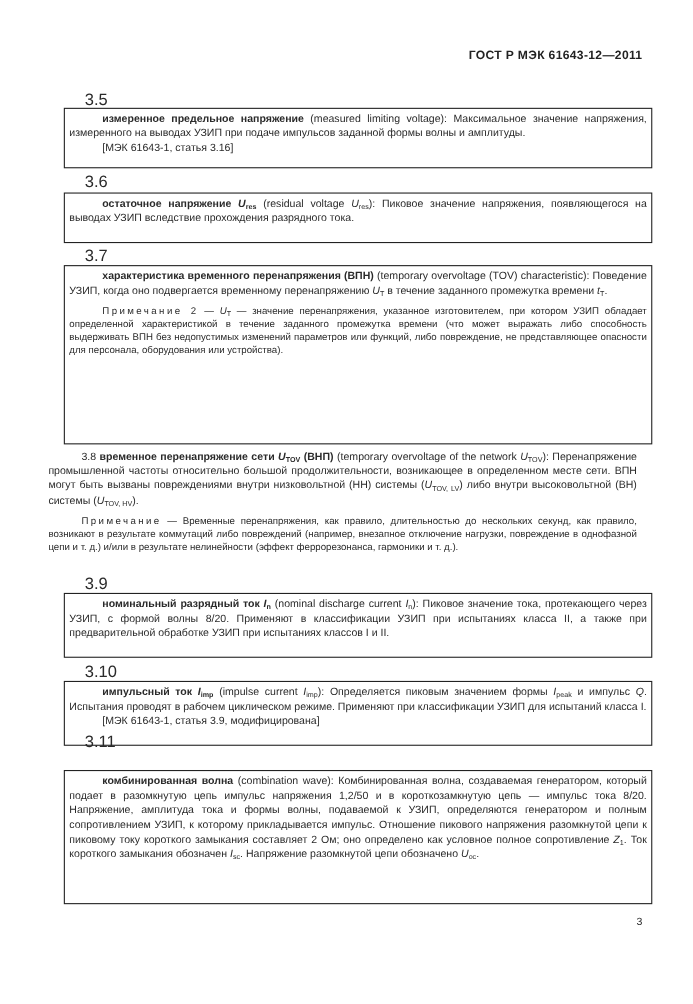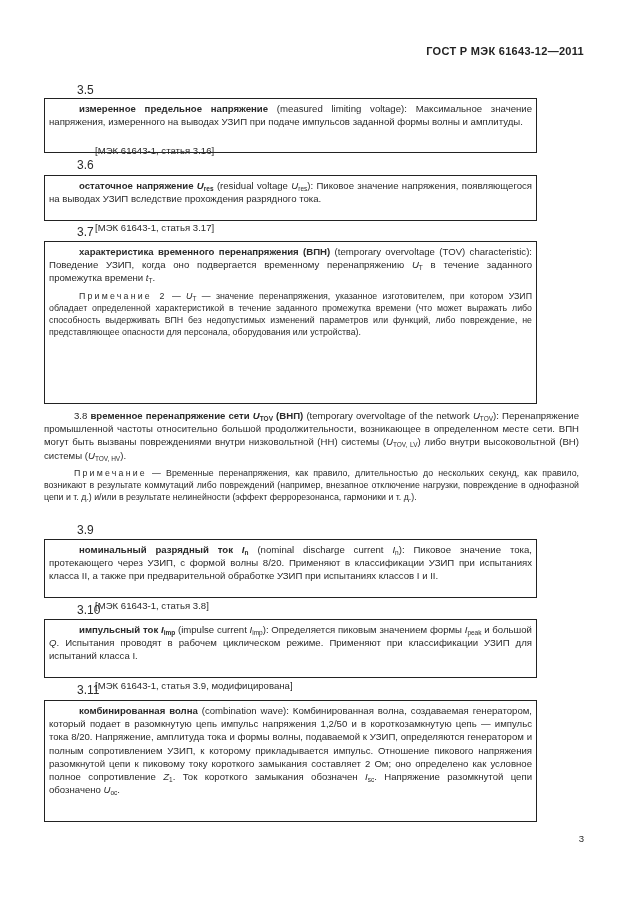--- a/index.html
+++ b/index.html
@@ -5,28 +5,28 @@
     html, body { margin: 0; padding: 0; background: #fff; }
     body {
       width: 630px; height: 913px; position: relative; overflow: hidden;
       font-family: "Liberation Sans", sans-serif; color: #2a2a2a;
       font-size: 9.6px; line-height: 13.2px;
     }
     .header {
       position: absolute; top: 45px; right: 46px;
       font-weight: bold; font-size: 11px; letter-spacing: 0.3px; color: #222;
     }
-    .num { position: absolute; left: 77px; font-size: 12px; }
+    .num { position: absolute; left: 77px; font-size: 15px; }
     .box {
-      position: absolute; left: 44px; width: 493px;
+      position: absolute; left: 58px; width: 535px;
       border: 1.2px solid #222; padding: 3px 4px 18px 4px; box-sizing: border-box;
     }
     .p { margin: 0; text-align: justify; text-indent: 30px; }
     .p b { font-weight: bold; }
-    .ref { margin: 16px; padding-left: 30px; }
+    .ref { margin: 0; padding-left: 30px; }
     .note { margin: 5px 0 0 0; text-align: justify; text-indent: 30px; font-size: 8.8px; line-height: 12px; }
     .spaced { letter-spacing: 2.2px; }
     .free { position: absolute; left: 44px; width: 535px; }
     sub { font-size: 6.5px; line-height: 0; vertical-align: -2px; }
     i { font-style: italic; }
     .pageno { position: absolute; right: 46px; top: 832px; font-size: 9.6px; }
   </style>
 </head>
 <body>
 
@@ -34,44 +34,42 @@
 
 <div class="num" style="top:84px">3.5</div>
 <div class="box" style="top:98px;height:55px">
   <p class="p"><b>измеренное предельное напряжение</b> <span>(measured limiting voltage):</span> <span>Максимальное значение напряжения, измеренного на выводах УЗИП при подаче импульсов заданной формы волны и амплитуды.</span></p>
   <p class="ref">[МЭК 61643-1, статья 3.16]</p>
 </div>
 
 <div class="num" style="top:159px">3.6</div>
 <div class="box" style="top:175px;height:46px">
   <p class="p"><b><span>остаточное напряжение</span> <i>U</i><sub>res</sub></b> <span>(residual voltage</span> <i>U</i><sub>res</sub><span>):</span> <span>Пиковое значение напряжения, появляющегося на выводах УЗИП вследствие прохождения разрядного тока.</span></p>
-  <p class="ref">[МЭК 61643-1, статья 3.17]</p>
 </div>
 
 <div class="num" style="top:226px">3.7</div>
 <div class="box" style="top:241px;height:163px">
   <p class="p"><b>характеристика временного перенапряжения (ВПН)</b> <span>(temporary overvoltage (TOV) characteristic):</span> <span>Поведение УЗИП, когда оно подвергается временному перенапряжению</span> <i>U</i><sub>T</sub> <span>в течение заданного промежутка времени</span> <i>t</i><sub>T</sub>.</p>
   <p class="note"><span class="spaced">Примечание 2</span> — <i>U</i><sub>T</sub> <span>— значение перенапряжения, указанное изготовителем, при котором УЗИП обладает определенной характеристикой в течение заданного промежутка времени (что может выражать либо способность выдерживать ВПН без недопустимых изменений параметров или функций, либо повреждение, не представляющее опасности для персонала, оборудования или устройства).</span></p>
 </div>
 
 <div class="free" style="top:409px">
   <p class="p"><span>3.8</span> <b><span>временное перенапряжение сети</span> <i>U</i><sub>TOV</sub> <span>(ВНП)</span></b> <span>(temporary overvoltage of the network</span> <i>U</i><sub>TOV</sub>): <span>Перенапряжение промышленной частоты относительно большой продолжительности, возникающее в определенном месте сети. ВПН могут быть вызваны повреждениями внутри низковольтной (НН) системы</span> (<i>U</i><sub>TOV, LV</sub>) <span>либо внутри высоковольтной (ВН) системы</span> (<i>U</i><sub>TOV, HV</sub>).</p>
   <p class="note"><span class="spaced">Примечание</span> <span>— Временные перенапряжения, как правило, длительностью до нескольких секунд, как правило, возникают в результате коммутаций либо повреждений (например, внезапное отключение нагрузки, повреждение в однофазной цепи и т. д.) и/или в результате нелинейности (эффект феррорезонанса, гармоники и т. д.).</span></p>
 </div>
 
 <div class="num" style="top:524px">3.9</div>
 <div class="box" style="top:539px;height:59px">
   <p class="p"><b><span>номинальный разрядный ток</span> <i>I</i><sub>n</sub></b> <span>(nominal discharge current</span> <i>I</i><sub>n</sub>): <span>Пиковое значение тока, протекающего через УЗИП, с формой волны 8/20. Применяют в классификации УЗИП при испытаниях класса II, а также при предварительной обработке УЗИП при испытаниях классов I и II.</span></p>
-  <p class="ref">[МЭК 61643-1, статья 3.8]</p>
 </div>
 
 <div class="num" style="top:604px">3.10</div>
 <div class="box" style="top:619px;height:59px">
-  <p class="p"><b><span>импульсный ток</span> <i>I</i><sub>imp</sub></b> <span>(impulse current</span> <i>I</i><sub>imp</sub>): <span>Определяется пиковым значением формы</span> <i>I</i><sub>peak</sub> <span>и большой</span> <i>Q</i><span>. Испытания проводят в рабочем циклическом режиме. Применяют при классификации УЗИП для испытаний класса I.</span></p>
+  <p class="p"><b><span>импульсный ток</span> <i>I</i><sub>imp</sub></b> <span>(impulse current</span> <i>I</i><sub>imp</sub>): <span>Определяется пиковым значением формы</span> <i>I</i><sub>peak</sub> <span>и импульс</span> <i>Q</i><span>. Испытания проводят в рабочем циклическом режиме. Применяют при классификации УЗИП для испытаний класса I.</span></p>
   <p class="ref">[МЭК 61643-1, статья 3.9, модифицирована]</p>
 </div>
 
-<div class="num" style="top:684px">3.11</div>
+<div class="num" style="top:668px">3.11</div>
 <div class="box" style="top:700px;height:122px">
   <p class="p"><b>комбинированная волна</b> <span>(combination wave):</span> <span>Комбинированная волна, создаваемая генератором, который подает в разомкнутую цепь импульс напряжения 1,2/50 и в короткозамкнутую цепь — импульс тока 8/20. Напряжение, амплитуда тока и формы волны, подаваемой к УЗИП, определяются генератором и полным сопротивлением УЗИП, к которому прикладывается импульс. Отношение пикового напряжения разомкнутой цепи к пиковому току короткого замыкания составляет 2 Ом; оно определено как условное полное сопротивление</span> <i>Z</i><sub>1</sub><span>. Ток короткого замыкания обозначен</span> <i>I</i><sub>sc</sub><span>. Напряжение разомкнутой цепи обозначено</span> <i>U</i><sub>oc</sub>.</p>
 </div>
 
 <div class="pageno">3</div>
 
 </body></html>

